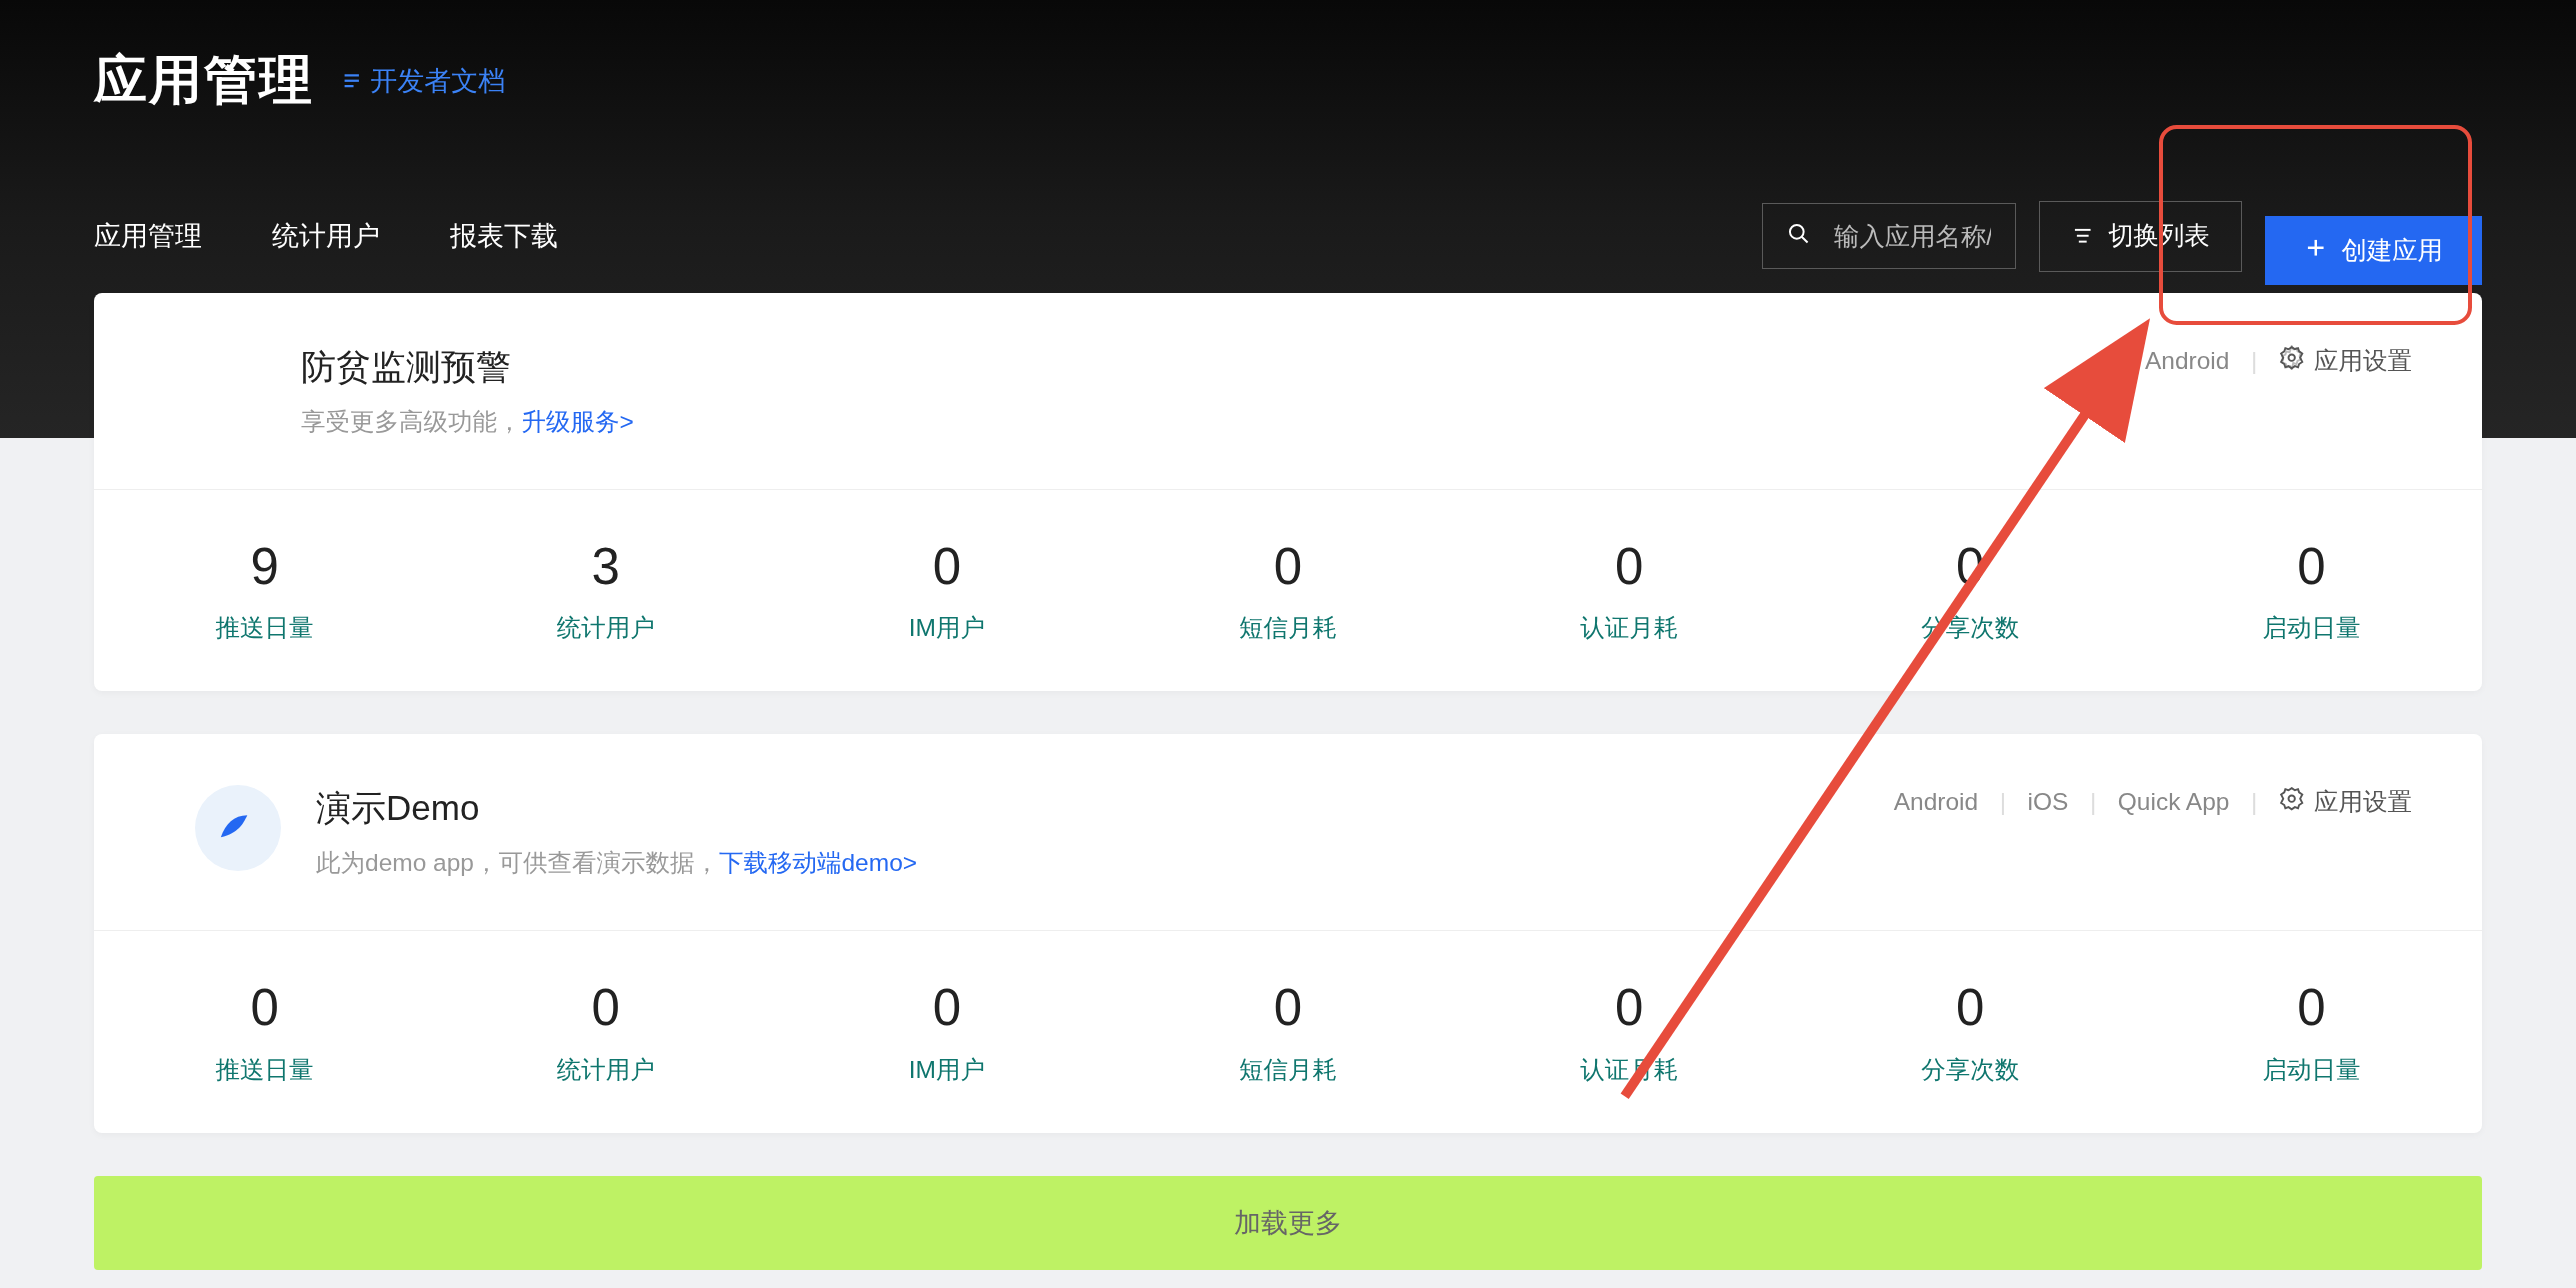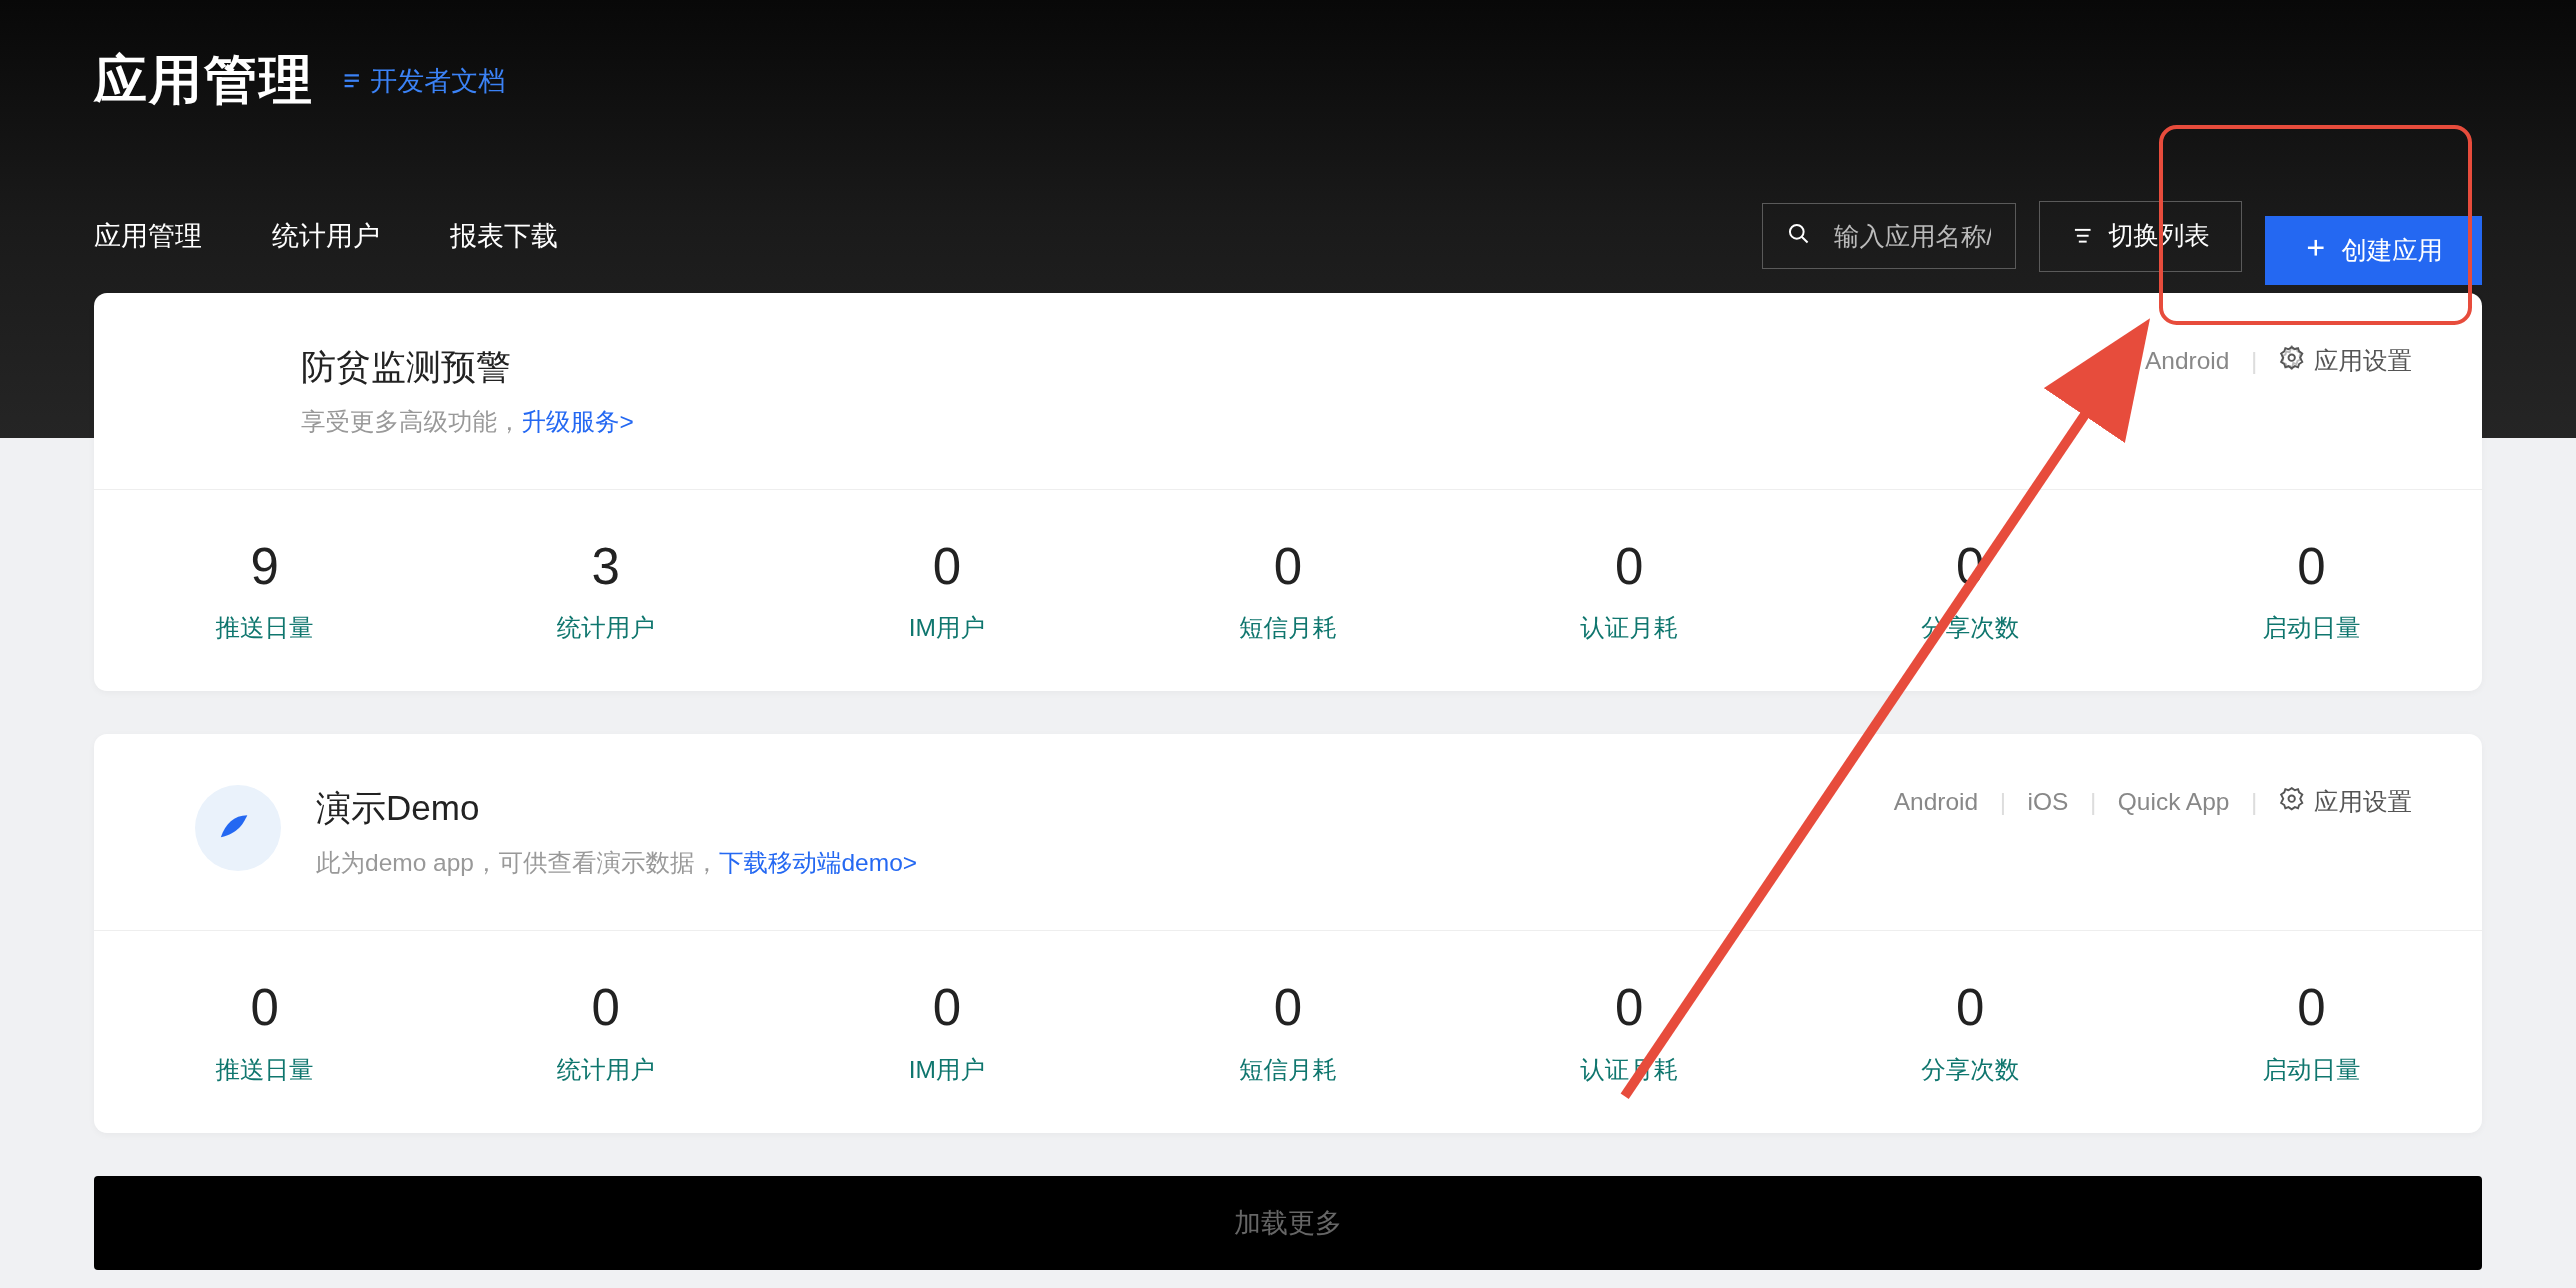--- a/index.html
+++ b/index.html
@@ -113,21 +113,21 @@
       position: absolute;
       pointer-events: none;
     }
     .content {
       padding: 0 94px;
       margin-top: -145px;
       position: relative;
     }
     .app-card {
       background: #fff;
-      border-radius: 13px;
+      border-radius: 8px;
       margin-bottom: 43px;
       box-shadow: 0 2px 7.8px rgba(0,0,0,0.04);
     }
     .app-card-header {
       display: flex;
       align-items: flex-start;
       justify-content: space-between;
       padding: 51px 70px 51px 70px;
     }
     .app-info {
@@ -201,21 +201,21 @@
     .stat-label {
       font-size: 24.5px;
       color: #0f766e;
     }
     .load-more {
       text-align: center;
       padding: 29px 0;
       color: #666;
       font-size: 27px;
       cursor: pointer;
-      background: #000000;
+      background: #bef264;
       border-radius: 3.9px;
     }
   </style>
 </head>
 <body>
 
 <div class="header-dark">
   <div class="title-row">
     <div class="page-title">应用管理</div>
     <a class="docs-link">

